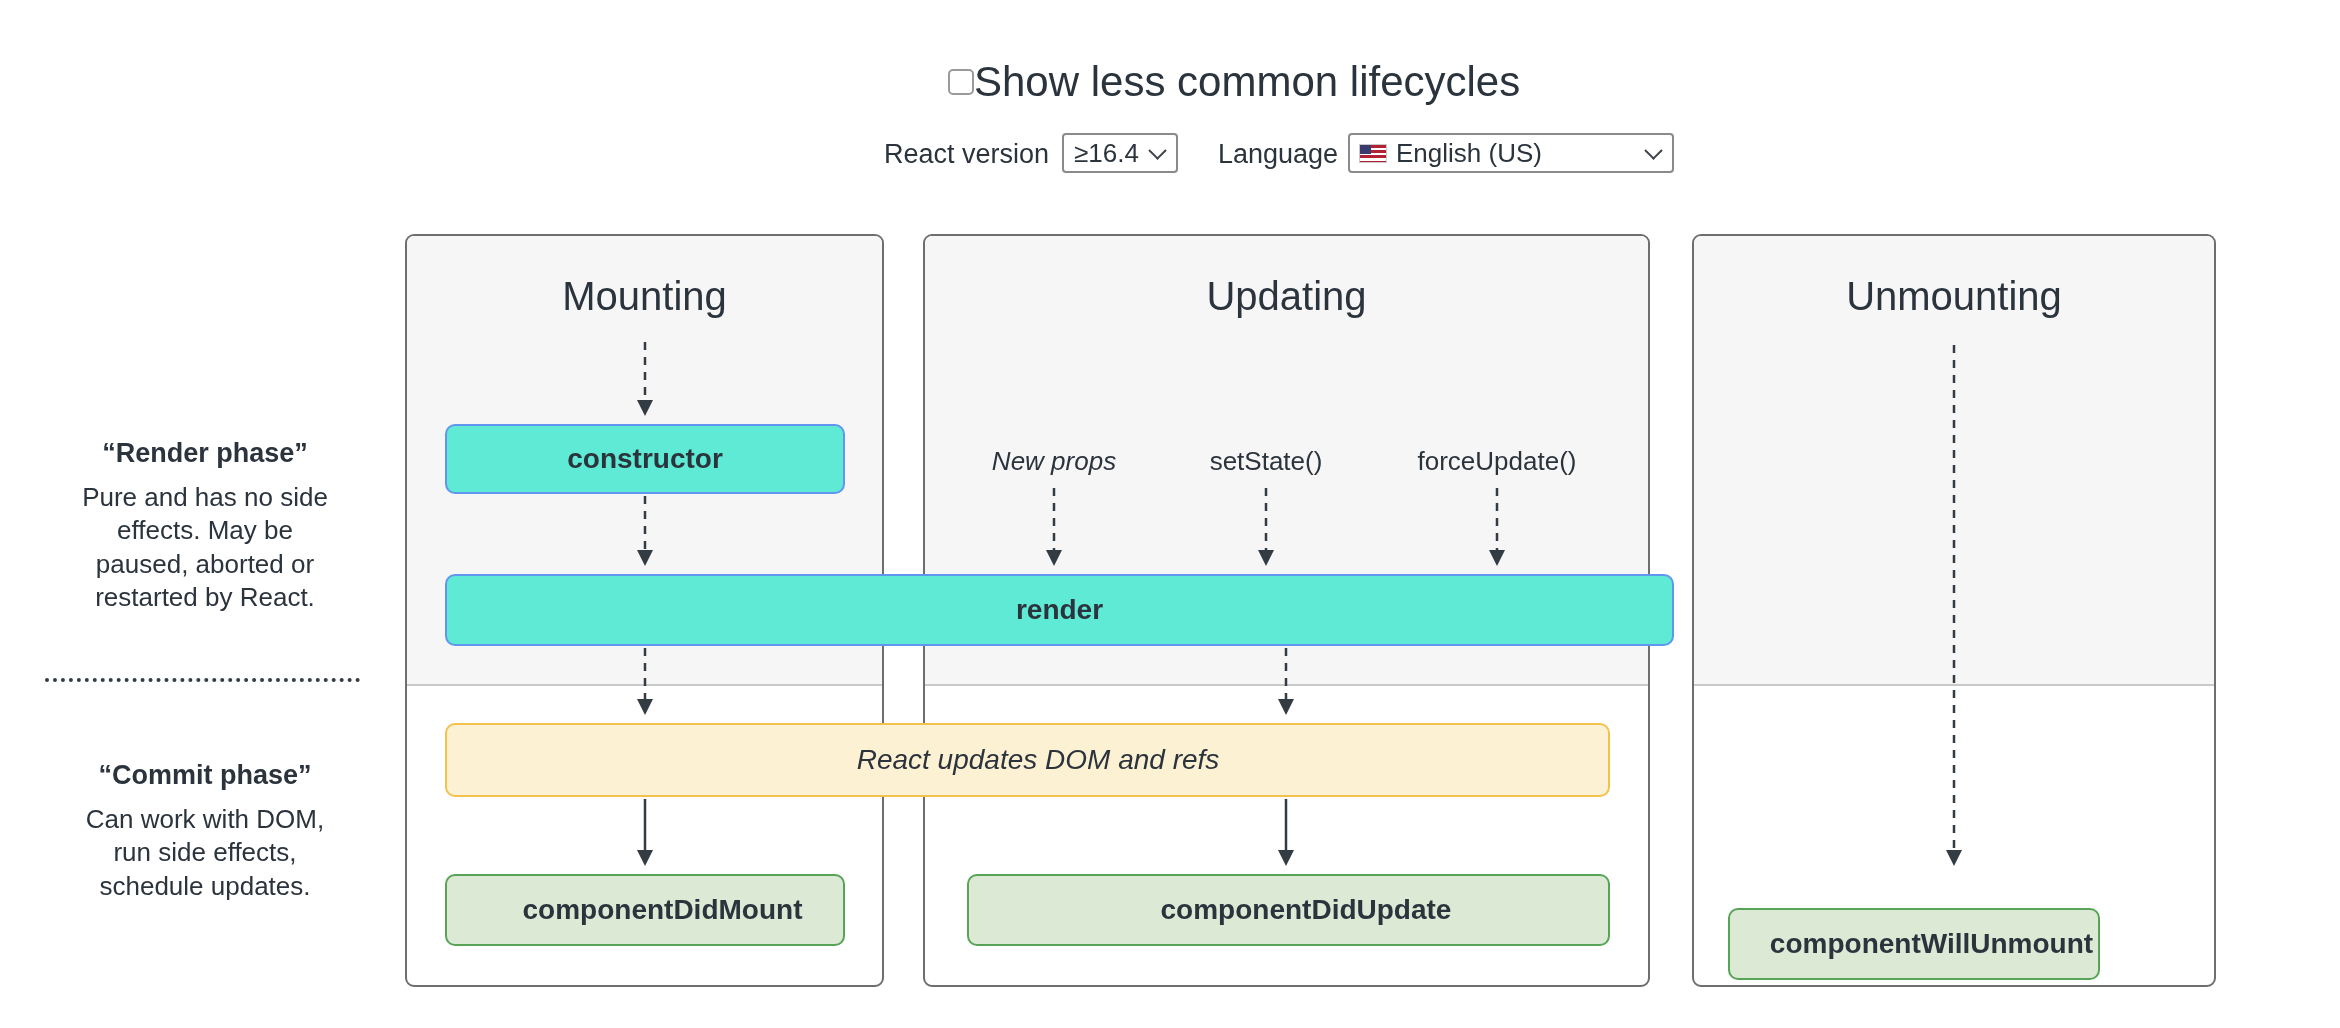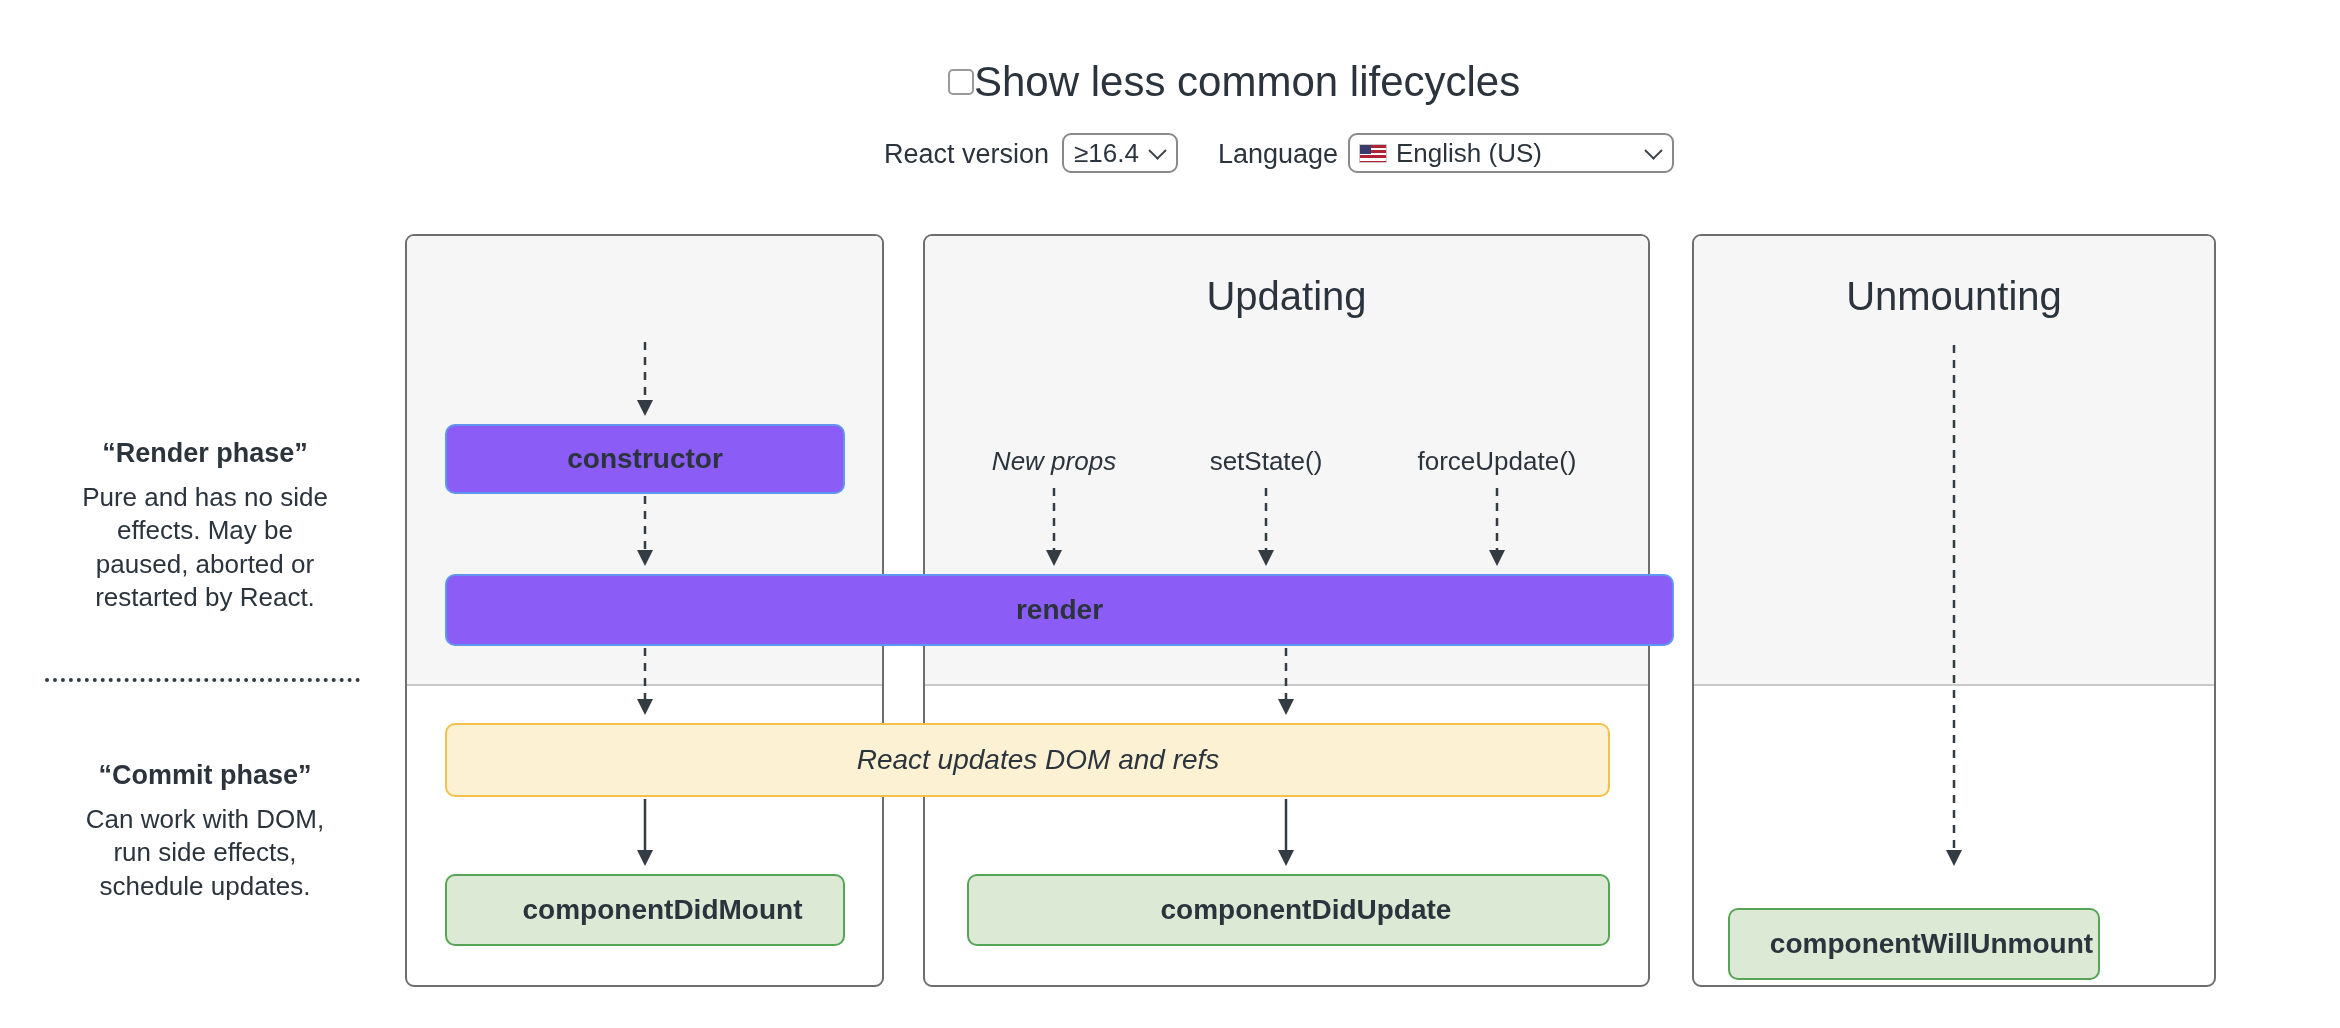--- a/index.html
+++ b/index.html
@@ -7,21 +7,21 @@
     position:relative;width:2340px;height:1028px;overflow:hidden;
     font-family:"Liberation Sans",sans-serif;color:#2b333d;background:#fff;
   }
   
   .hdr{position:absolute;left:948px;top:57px;display:flex;align-items:center;gap:0;}
   .checkbox{width:22px;height:22px;border:2px solid #9a9a9a;border-radius:5px;background:#fff;cursor:pointer;flex:0 0 auto;}
   .hdr-title{font-size:42px;line-height:1.2;white-space:nowrap;}
   .ctl-label{position:absolute;top:139px;font-size:27px;white-space:nowrap;}
   .select{
     position:absolute;top:133px;height:40px;box-sizing:border-box;
-    border:2px solid #8a8a8a;border-radius:9px;background:#fff;
+    border:2px solid #8a8a8a;border-radius:4px;background:#fff;
     display:flex;align-items:center;padding:0 12px 0 10px;font-size:26px;cursor:pointer;white-space:nowrap;
   }
   .chev{width:11px;height:11px;border-right:2.5px solid #3c434b;border-bottom:2.5px solid #3c434b;
         transform:rotate(45deg) translate(-2px,-2px);margin-left:auto;flex:0 0 auto;}
   .flag{position:relative;width:26px;height:17px;margin-right:10px;flex:0 0 auto;
         background:repeating-linear-gradient(180deg,#b22234 0 2.6px,#ffffff 2.6px 5.2px);
         box-shadow:0 0 0 1px #c9c9c9;}
   .flag::after{content:"";position:absolute;left:0;top:0;width:11px;height:9px;background:#3c3b6e;}
   
   .side-block{position:absolute;left:40px;width:330px;text-align:center;}
@@ -33,21 +33,21 @@
          border:2px solid #6e6e6e;border-radius:9px;background:#fff;z-index:1;}
   .panel-top{position:absolute;left:0;top:0;right:0;height:450px;box-sizing:border-box;
              background:#f6f6f6;border-bottom:2px solid #c9c9c9;border-radius:7px 7px 0 0;}
   .panel-title{position:absolute;top:38px;left:0;right:0;text-align:center;font-size:40px;}
   #panel-mounting{left:405px;width:479px;}
   #panel-updating{left:923px;width:727px;}
   #panel-unmounting{left:1692px;width:524px;}
   
   .lc-box{position:absolute;box-sizing:border-box;z-index:3;border-radius:10px;
           display:flex;align-items:center;justify-content:center;font-size:28px;}
-  .lc-blue{background:#8b5cf6;border:2.5px solid #6096f0;font-weight:bold;}
+  .lc-blue{background:#5eead4;border:2.5px solid #6096f0;font-weight:bold;}
   .lc-yellow{background:#fdf1d3;border:2.5px solid #f2c24d;font-style:italic;}
   .lc-green{background:#dcead5;border:2.5px solid #57a457;font-weight:bold;padding-left:35px;}
   #box-constructor{left:445px;top:424px;width:400px;height:70px;}
   #box-render{left:445px;top:574px;width:1229px;height:72px;}
   #box-dom-update{left:445px;top:723px;width:1165px;height:74px;padding-left:21px;}
   #box-did-mount{left:445px;top:874px;width:400px;height:72px;}
   #box-did-update{left:967px;top:874px;width:643px;height:72px;}
   #box-will-unmount{left:1728px;top:908px;width:372px;height:72px;}
   
   .trigger{position:absolute;top:446px;transform:translateX(-50%);font-size:26px;z-index:2;white-space:nowrap;}
@@ -93,20 +93,21 @@
   <div class="dotted-divider"></div>
   <div class="side-block" style="top:760px;">
     <div class="side-title">“Commit phase”</div>
     <div class="side-desc">Can work with DOM,
 run side effects,
 schedule updates.</div>
   </div>
 
   <div class="panel" id="panel-mounting">
     <div class="panel-top"></div>
+    <div class="panel-title">Mounting</div>
   </div>
   <div class="panel" id="panel-updating">
     <div class="panel-top"></div>
     <div class="panel-title">Updating</div>
   </div>
   <div class="panel" id="panel-unmounting">
     <div class="panel-top"></div>
     <div class="panel-title">Unmounting</div>
   </div>
 

